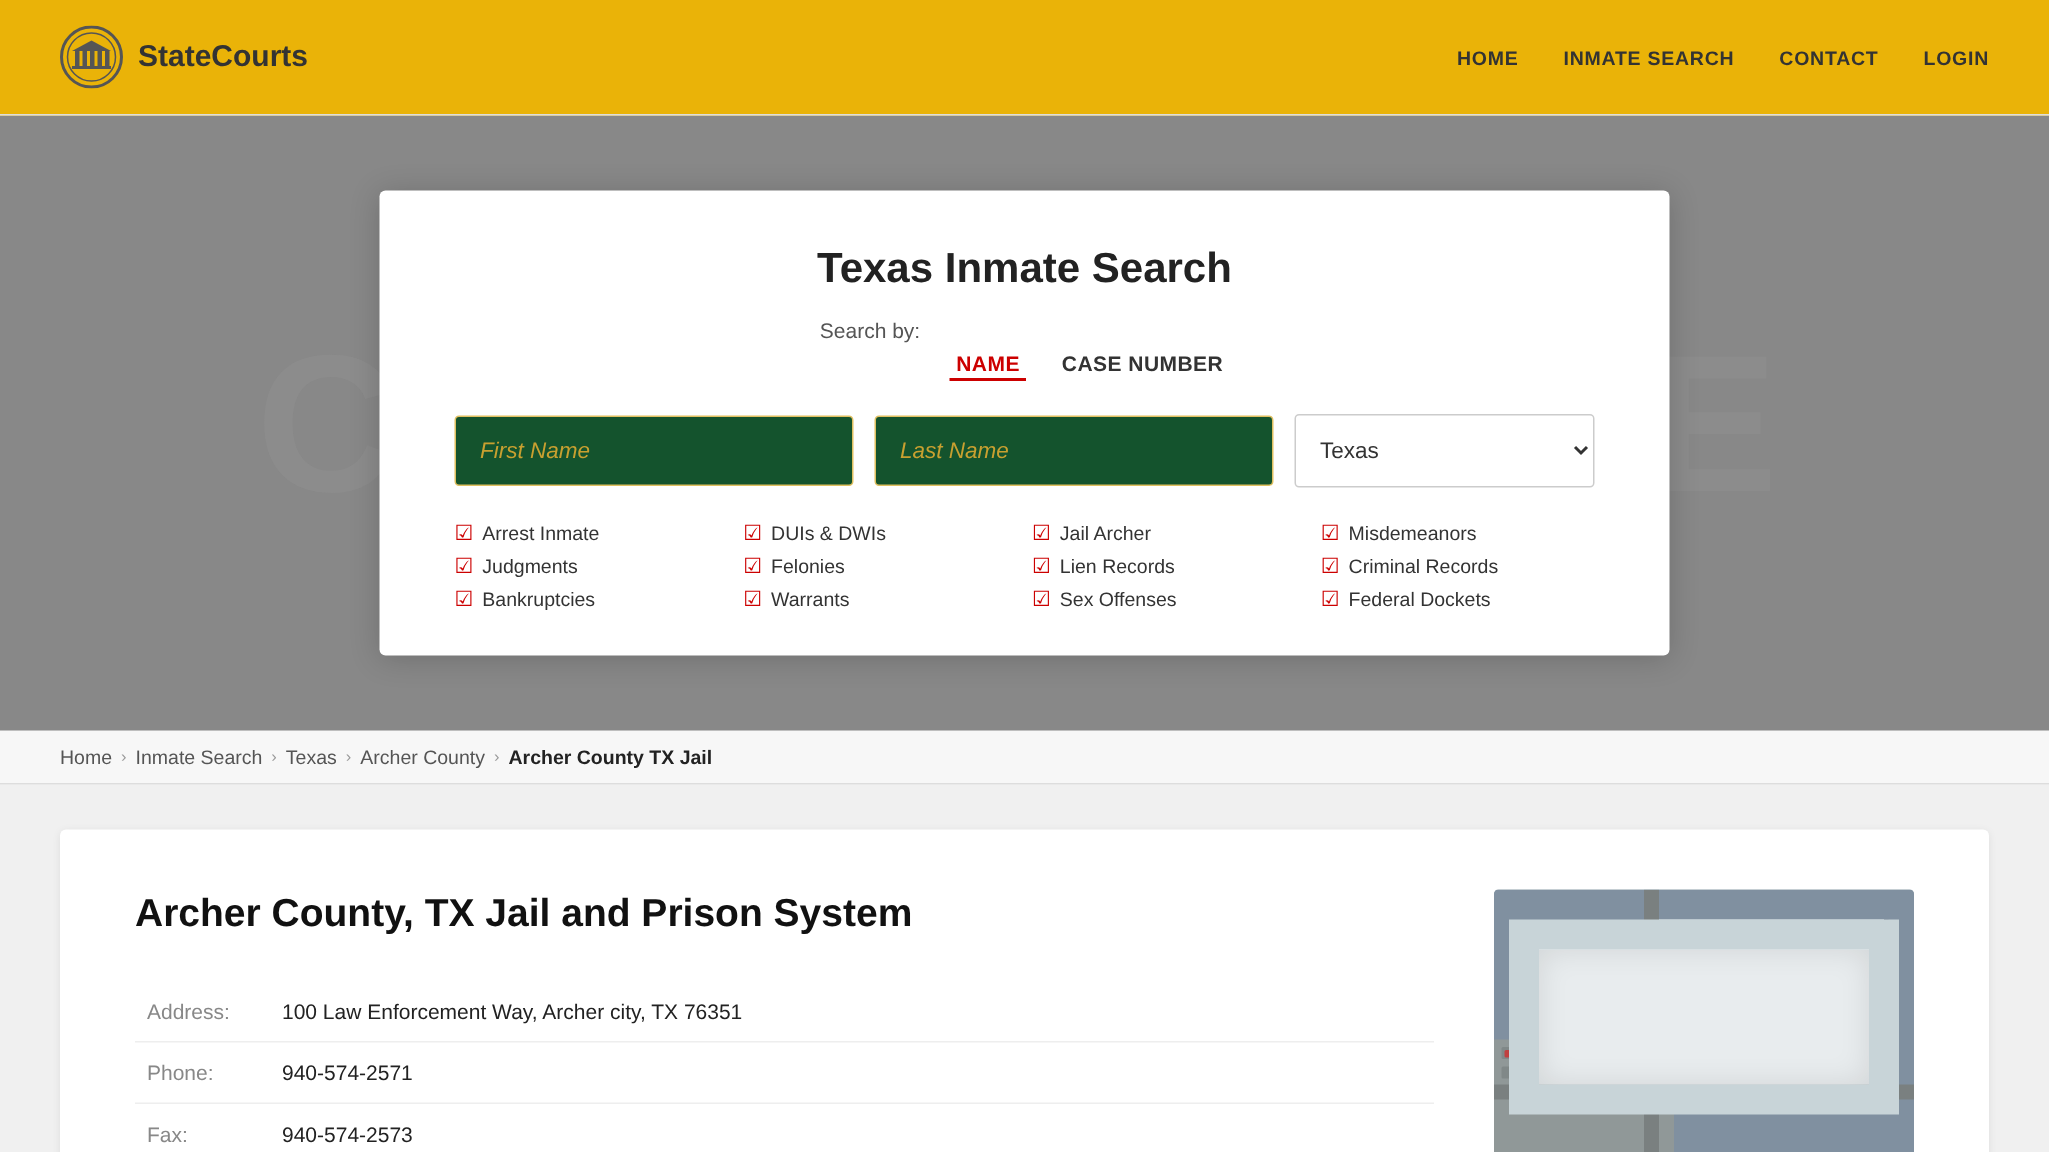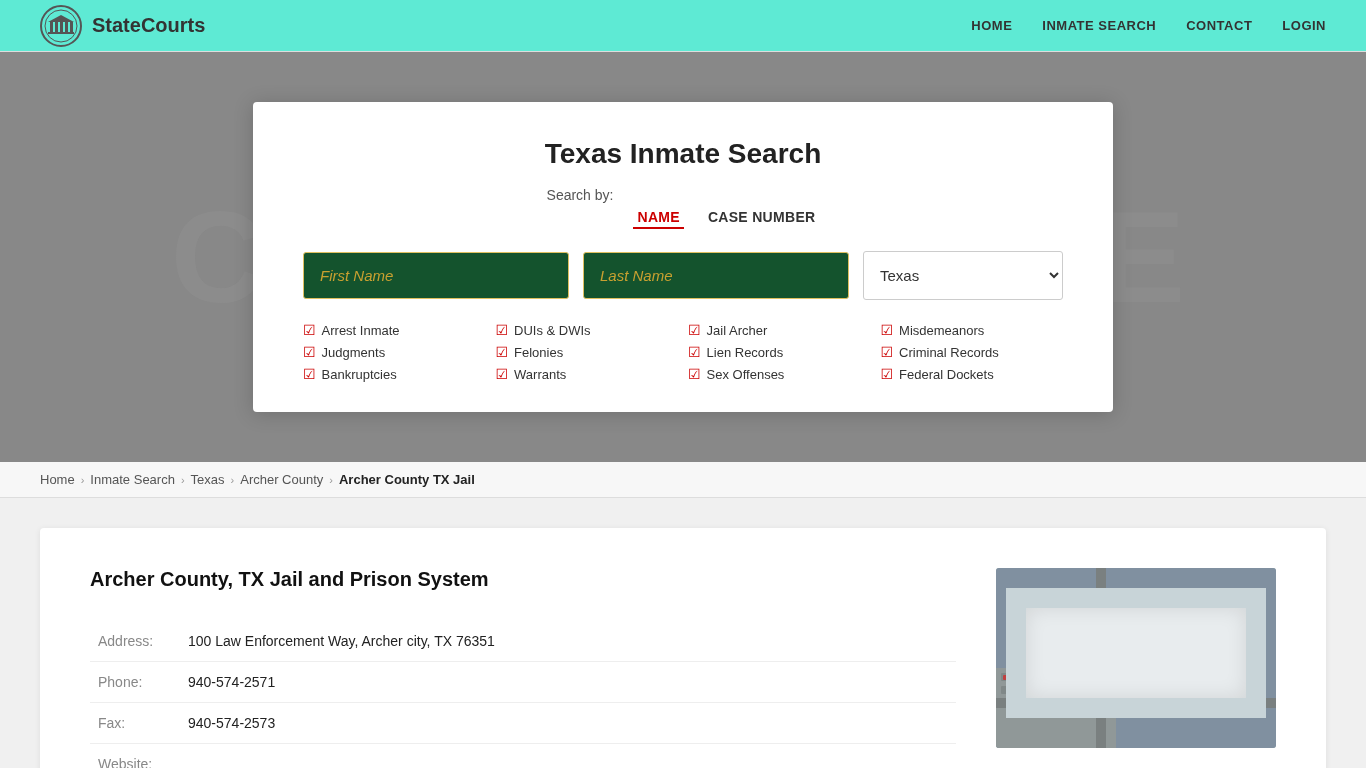--- a/index.html
+++ b/index.html
@@ -1,25 +1,25 @@
 <!DOCTYPE html>
 <html><head>
   <meta charset="utf-8">
   <style>
     * { box-sizing: border-box; margin: 0; padding: 0; }
     body { font-family: Arial, sans-serif; background: #f0f0f0; min-height: 768px; }
 
     
     .header {
-      background: #5eead4;
+      background: #eab308;
       display: flex;
       align-items: center;
       justify-content: space-between;
       padding: 0 40px;
-      height: 52px;
+      height: 77px;
       border-bottom: 1px solid #ddd;
       position: relative;
       z-index: 10;
     }
     .logo-area {
       display: flex;
       align-items: center;
       gap: 10px;
     }
     .logo-icon {
@@ -214,21 +214,21 @@
       gap: 40px;
     }
     .content-left {
       flex: 1;
     }
     .content-right {
       width: 280px;
       flex-shrink: 0;
     }
     .jail-title {
-      font-size: 20px;
+      font-size: 26px;
       font-weight: bold;
       color: #111;
       margin-bottom: 30px;
     }
     .info-table {
       width: 100%;
       border-collapse: collapse;
     }
     .info-table tr {
       border-bottom: 1px solid #eee;

